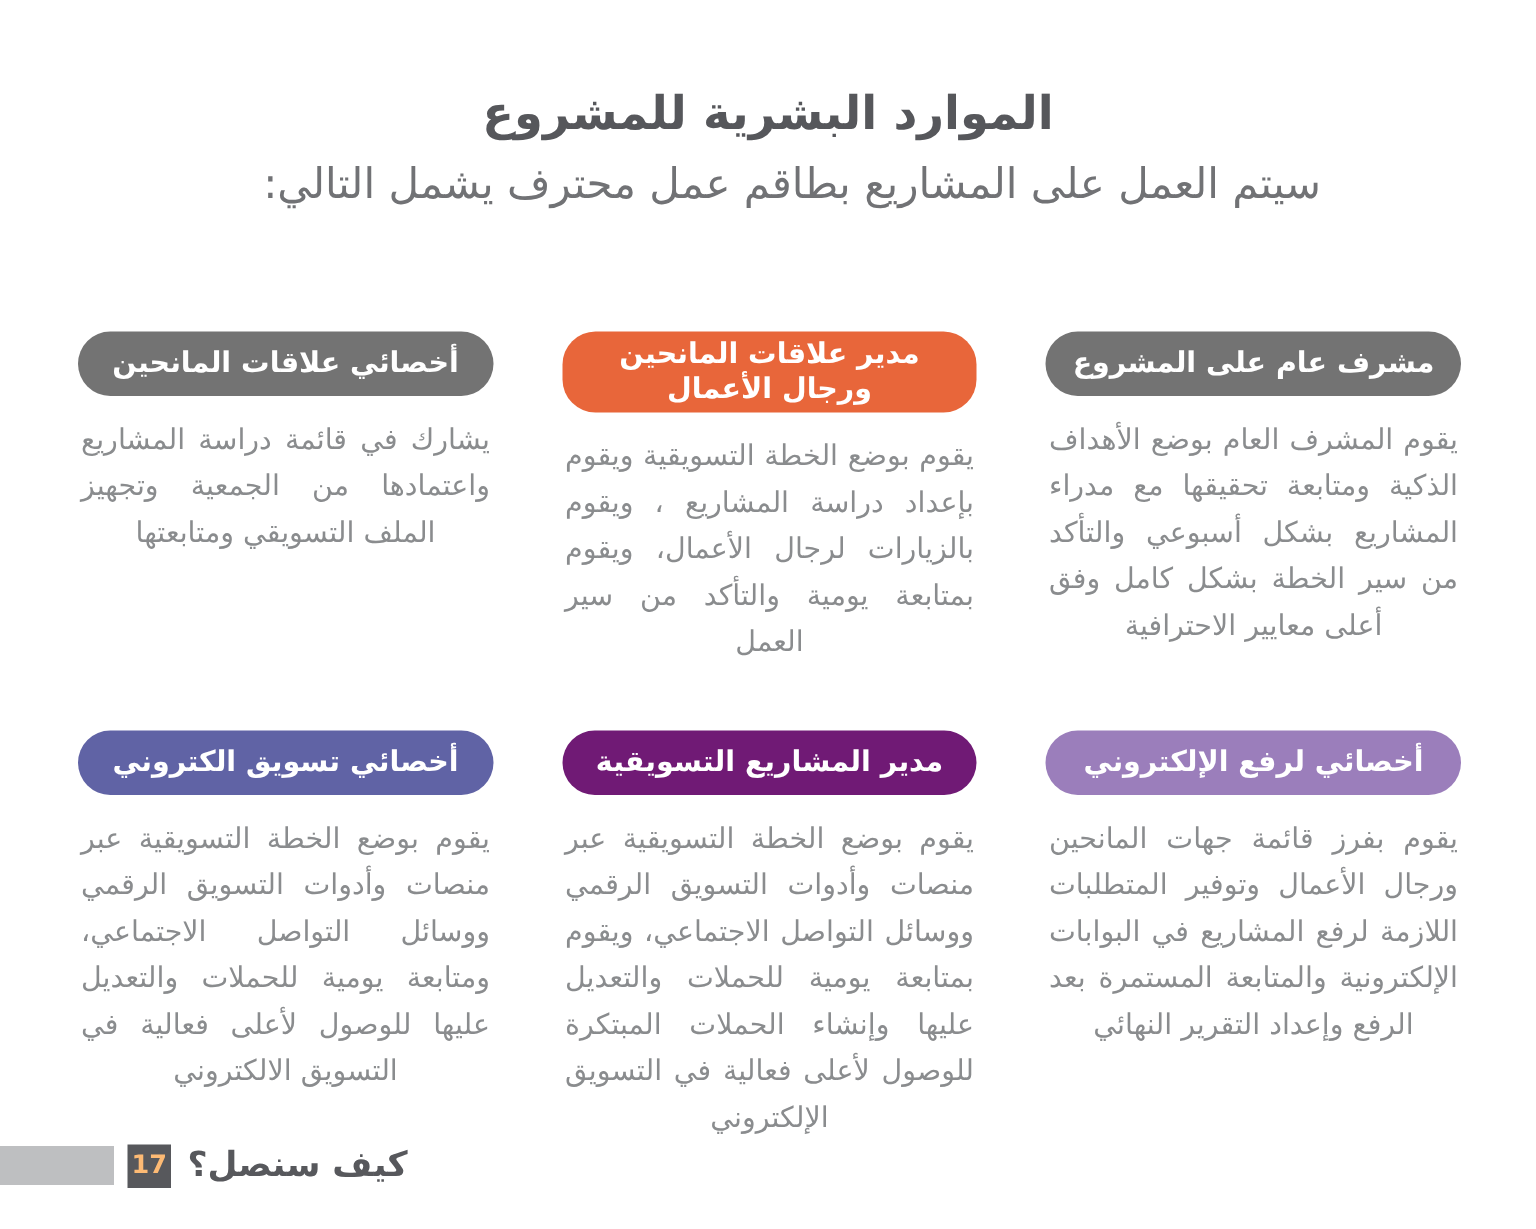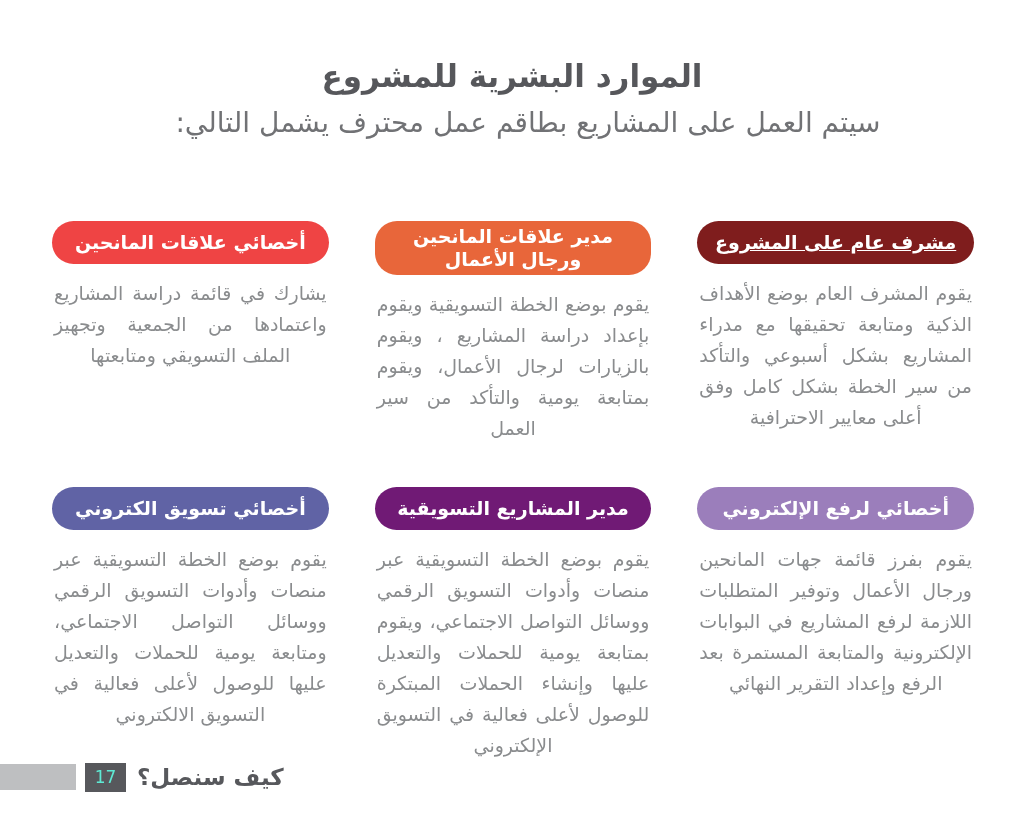--- a/index.html
+++ b/index.html
@@ -82,27 +82,27 @@
     display: flex;
     align-items: center;
     direction: ltr;
   }
   .footer-bar {
     width: 76px;
     height: 26px;
     background: #bebfc1;
   }
   .footer-box {
-    width: 41px;
+    width: 29px;
     height: 29px;
     margin-left: 9px;
     background: #57585c;
-    color: #5eead4;
+    color: #fdba74;
     font-size: 17px;
-    font-weight: normal;
+    font-weight: bold;
     display: flex;
     align-items: center;
     justify-content: center;
   }
   .footer-label {
     margin-left: 11px;
     font-size: 23px;
     font-weight: bold;
     color: #57585c;
     direction: rtl;
@@ -111,29 +111,29 @@
 </head>
 <body>
 
 <div class="page">
 
   <div class="title">الموارد البشرية للمشروع</div>
   <div class="subtitle">سيتم العمل على المشاريع بطاقم عمل محترف يشمل التالي:</div>
 
   <div class="roles-grid row-1">
     <div class="role-card">
-      <div class="pill" style="background-color: #7f1d1d; text-decoration: underline;">مشرف عام على المشروع</div>
+      <div class="pill" style="background-color: #737373;">مشرف عام على المشروع</div>
       <p class="role-body">يقوم المشرف العام بوضع الأهداف الذكية ومتابعة تحقيقها مع مدراء المشاريع بشكل أسبوعي والتأكد من سير الخطة بشكل كامل وفق أعلى معايير الاحترافية</p>
     </div>
     <div class="role-card">
       <div class="pill" style="background-color: rgb(232, 102, 58);">مدير علاقات المانحين ورجال الأعمال</div>
       <p class="role-body">يقوم بوضع الخطة التسويقية ويقوم بإعداد دراسة المشاريع ، ويقوم بالزيارات لرجال الأعمال، ويقوم بمتابعة يومية والتأكد من سير العمل</p>
     </div>
     <div class="role-card">
-      <div class="pill" style="background-color: #ef4444;">أخصائي علاقات المانحين</div>
+      <div class="pill" style="background-color: #737373;">أخصائي علاقات المانحين</div>
       <p class="role-body">يشارك في قائمة دراسة المشاريع واعتمادها من الجمعية وتجهيز الملف التسويقي ومتابعتها</p>
     </div>
   </div>
 
   <div class="roles-grid row-2">
     <div class="role-card">
       <div class="pill" style="background-color: rgb(155, 126, 187);">أخصائي لرفع الإلكتروني</div>
       <p class="role-body">يقوم بفرز قائمة جهات المانحين ورجال الأعمال وتوفير المتطلبات اللازمة لرفع المشاريع في البوابات الإلكترونية والمتابعة المستمرة بعد الرفع وإعداد التقرير النهائي</p>
     </div>
     <div class="role-card">

